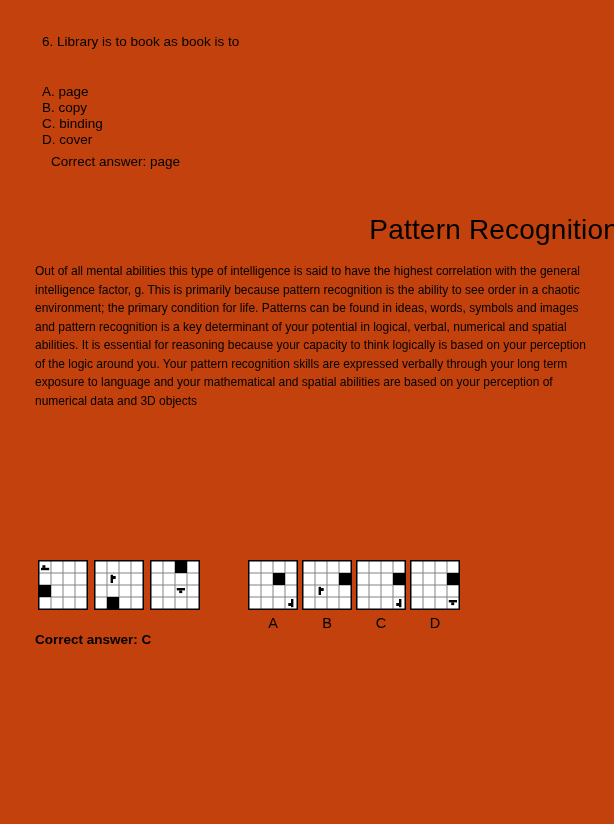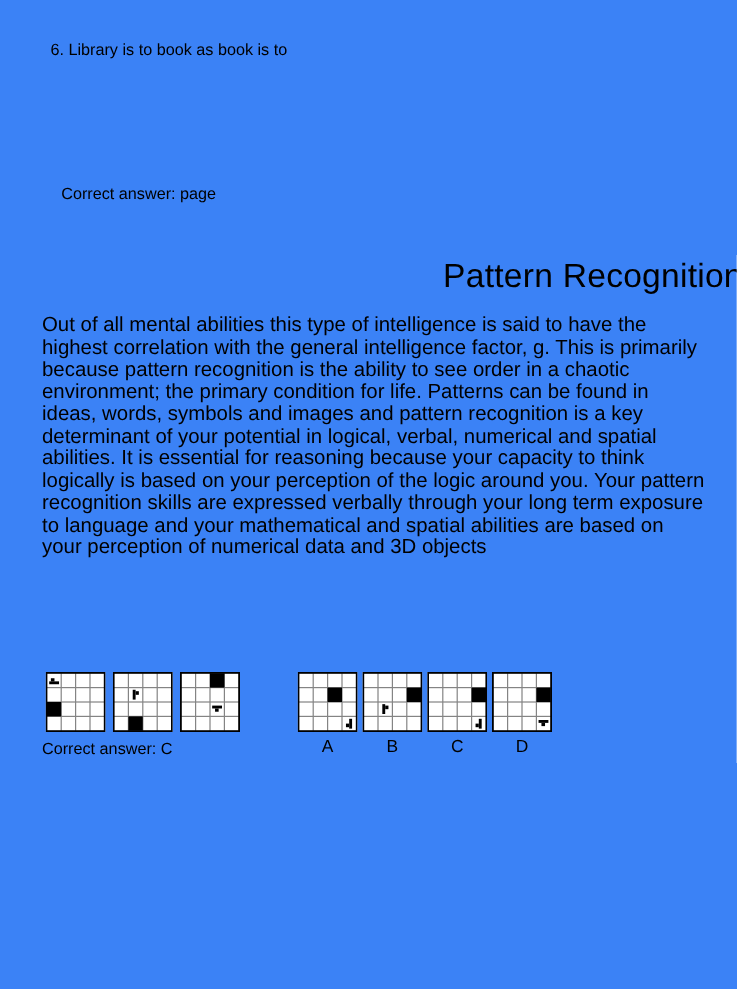--- a/index.html
+++ b/index.html
@@ -1,60 +1,66 @@
 <!DOCTYPE html>
 <html><head>
 <meta charset="utf-8">
 <style>
   html, body { margin: 0; padding: 0; background: #ffffff; }
   .page {
     position: relative;
     width: 614px;
     height: 824px;
-    background: #3b82f6;
+    background: #c2410c;
     font-family: "Liberation Sans", sans-serif;
     color: #000000;
     overflow: hidden;
   }
   .txt { font-size: 13.5px; line-height: 16px; }
 
   .q6-prompt   { position: absolute; left: 42px;  top: 34px; }
   .word-bank   { position: absolute; left: 235px; top: 66px; }
   .q6-options  { position: absolute; left: 42px;  top: 84px; }
   .q6-options .opt-line { font-size: 13.5px; line-height: 16px; }
   .q6-answer   { position: absolute; left: 35px;  top: 154px; margin-left: 16px; }
 
   .section-title {
     position: absolute; left: 5px; top: 213px; width: 614px;
     text-align: right; font-size: 28px; line-height: 34px; font-weight: 400;
     letter-spacing: 0.2px;
   }
   .section-intro {
     position: absolute; left: 35px; top: 262px; width: 552px;
-    font-size: 17px; line-height: 18.5px;
+    font-size: 12px; line-height: 18.5px;
   }
 
   .q1-prompt { position: absolute; left: 42px; top: 530px; }
 
   .diagram-row { position: absolute; left: 38px; top: 560px; display: flex; align-items: flex-start; }
   .seq-group { display: flex; gap: 6px; }
   .opt-group { display: flex; gap: 4px; margin-left: 48px; }
   .opt { display: flex; flex-direction: column; align-items: center; }
   .opt-label { margin-top: 6px; font-size: 14.5px; line-height: 15px; }
 
-  .q1-answer { position: absolute; left: 35px; top: 616px; }
+  .q1-answer { position: absolute; left: 35px; top: 632px; font-weight: bold; }
 </style>
 </head>
 <body>
 
 <div class="page">
 
   <div class="txt q6-prompt">6. Library is to book as book is to</div>
 
 
+  <div class="q6-options">
+    <div class="opt-line">A. page</div>
+    <div class="opt-line">B. copy</div>
+    <div class="opt-line">C. binding</div>
+    <div class="opt-line">D. cover</div>
+  </div>
 
   <div class="txt q6-answer">Correct answer: page</div>
 
   <div class="section-title">Pattern Recognition</div>
 
   <div class="section-intro">Out of all mental abilities this type of intelligence is said to have the highest correlation with the general intelligence factor, g. This is primarily because pattern recognition is the ability to see order in a chaotic environment; the primary condition for life. Patterns can be found in ideas, words, symbols and images and pattern recognition is a key determinant of your potential in logical, verbal, numerical and spatial abilities. It is essential for reasoning because your capacity to think logically is based on your perception of the logic around you. Your pattern recognition skills are expressed verbally through your long term exposure to language and your mathematical and spatial abilities are based on your perception of numerical data and 3D objects</div>
 
 
   <div class="diagram-row">
     <div class="seq-group">

